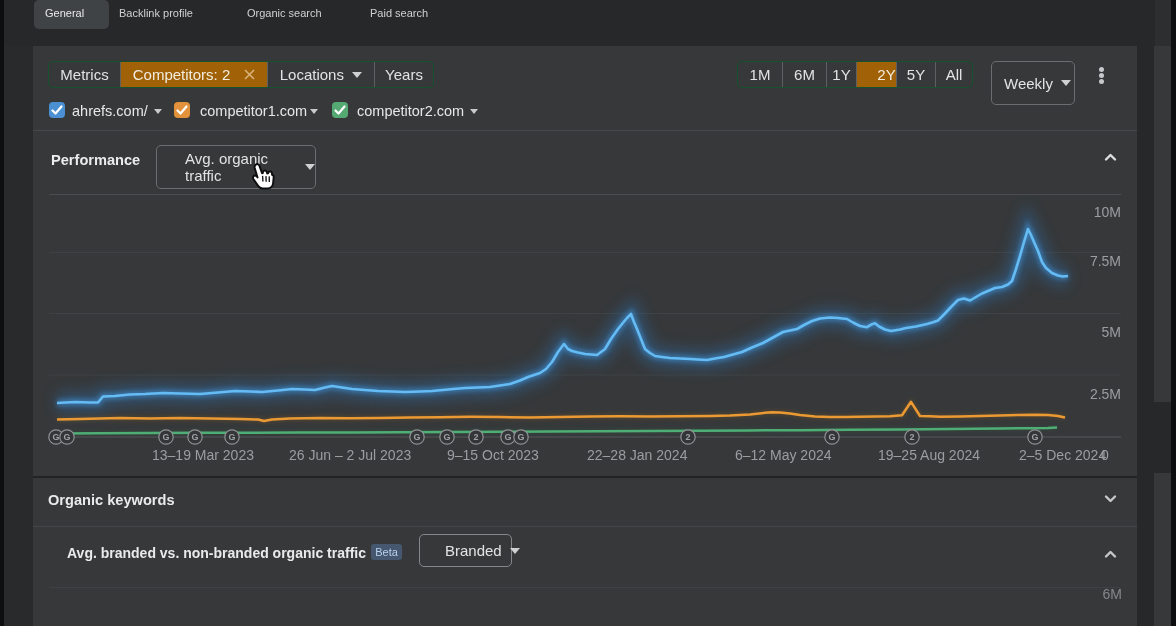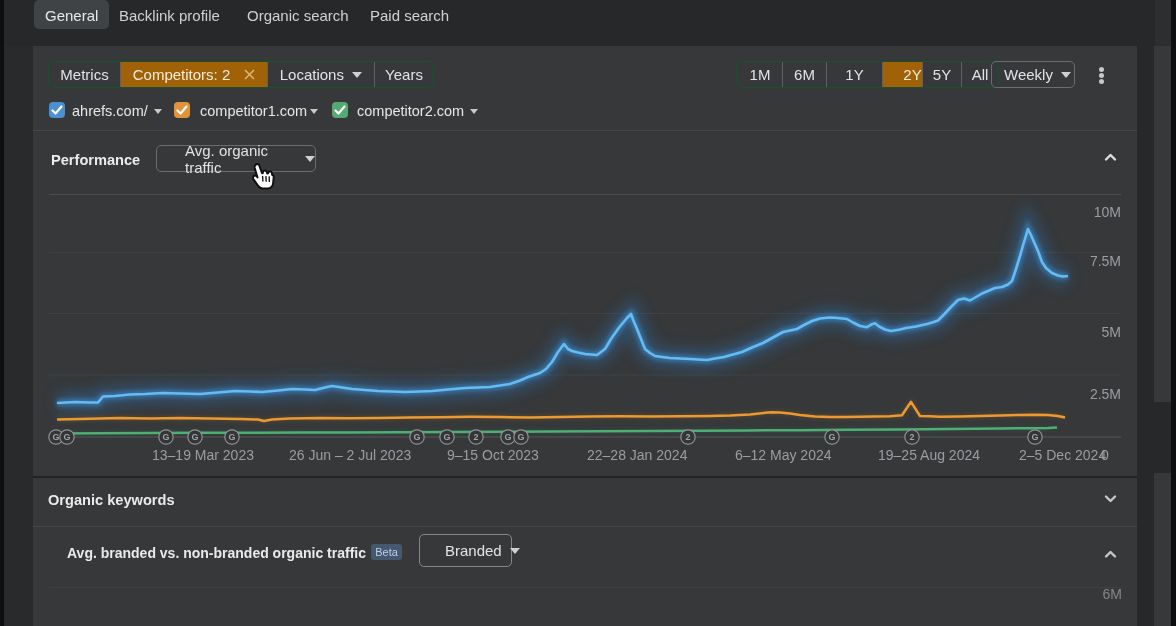--- a/index.html
+++ b/index.html
@@ -6,28 +6,28 @@
   body{width:1176px;height:626px;background:#0d0e10;font-family:"Liberation Sans",sans-serif;overflow:hidden;position:relative;}
   .abs{position:absolute;}
   #topbg{left:4px;top:0;width:1167px;height:46px;background:#26282a;}
   #topbg2{left:1155px;top:0;width:16px;height:46px;background:#2c2e30;}
   #leftgut{left:4px;top:46px;width:29px;height:580px;background:#292a2c;}
   #panel{left:33px;top:46px;width:1104px;height:580px;background:#36383a;}
   #rgap{left:1137px;top:46px;width:17px;height:580px;background:#26282a;}
   #rpanel{left:1154px;top:46px;width:17px;height:580px;background:#36383a;}
   
   #activetab{left:34px;top:0;width:75px;height:29px;background:#404345;border-radius:5px;}
-  .tabtxt{top:7px;font-size:15px;color:#d0d1d2;white-space:nowrap;}
+  .tabtxt{top:7px;font-size:11px;color:#d0d1d2;white-space:nowrap;}
   
   .btngroup{top:61px;height:27px;border:1px solid #14532d;border-radius:5px;display:flex;box-sizing:border-box;overflow:hidden;}
   .seg{display:flex;align-items:center;justify-content:center;font-size:15px;color:#e2e3e4;box-sizing:border-box;}
   .seg+.seg{border-left:1px solid #5e6063;}
   .seg.orange{background:#a16207;color:#f2ecdf;}
   .caret{display:inline-block;width:0;height:0;border-left:5px solid transparent;border-right:5px solid transparent;border-top:6px solid #cfd0d2;}
-  .btn{top:61px;height:27px;border:1px solid #6b6d70;border-radius:5px;display:flex;align-items:center;box-sizing:border-box;font-size:15px;color:#e2e3e4;}
+  .btn{top:61px;height:44px;border:1px solid #6b6d70;border-radius:5px;display:flex;align-items:center;box-sizing:border-box;font-size:15px;color:#e2e3e4;}
   
   .cb{top:102px;width:16px;height:16px;border-radius:4px;}
   .cbl{top:103px;font-size:14.5px;color:#e6e7e8;white-space:nowrap;}
   .smallcaret{top:108.5px;width:0;height:0;border-left:4.5px solid transparent;border-right:4.5px solid transparent;border-top:5.5px solid #c9cacc;}
   .sep{height:1px;background:#45474a;}
   .chev{width:13px;height:10px;}
   .glabel{font-size:14px;color:#9b9ea1;white-space:nowrap;}
 </style>
 </head>
 <body>
@@ -50,21 +50,21 @@
   <div class="seg orange" style="width:147px;">Competitors: 2<svg width="11" height="11" viewBox="0 0 11 11" style="margin-left:14px;">
         <path d="M1 1 L10 10 M10 1 L1 10" stroke="#dcb57e" stroke-width="1.5"></path>
       </svg></div>
   <div class="seg" style="width:107px;">Locations&nbsp;&nbsp;<span class="caret"></span></div>
   <div class="seg" style="width:59px;">Years</div>
 </div>
 
 <div class="abs btngroup" style="left:737px;">
   <div class="seg" style="width:44px;">1M</div>
   <div class="seg" style="width:44px;">6M</div>
-  <div class="seg" style="width:56px;">1Y</div>
+  <div class="seg" style="width:30px;">1Y</div>
   <div class="seg orange" style="width:40px;padding-left:20px;">2Y</div>
   <div class="seg" style="width:39px;">5Y</div>
   <div class="seg" style="width:37px;">All</div>
 </div>
 <div class="abs btn" style="left:991px;width:84px;padding-left:12px;">Weekly&nbsp;&nbsp;<span class="caret"></span></div>
 
 <div class="abs" style="left:1099px;top:67px;width:5px;height:5px;border-radius:50%;background:#c6c8ca;"></div>
 <div class="abs" style="left:1099px;top:73px;width:5px;height:5px;border-radius:50%;background:#c6c8ca;"></div>
 <div class="abs" style="left:1099px;top:79px;width:5px;height:5px;border-radius:50%;background:#c6c8ca;"></div>
 

